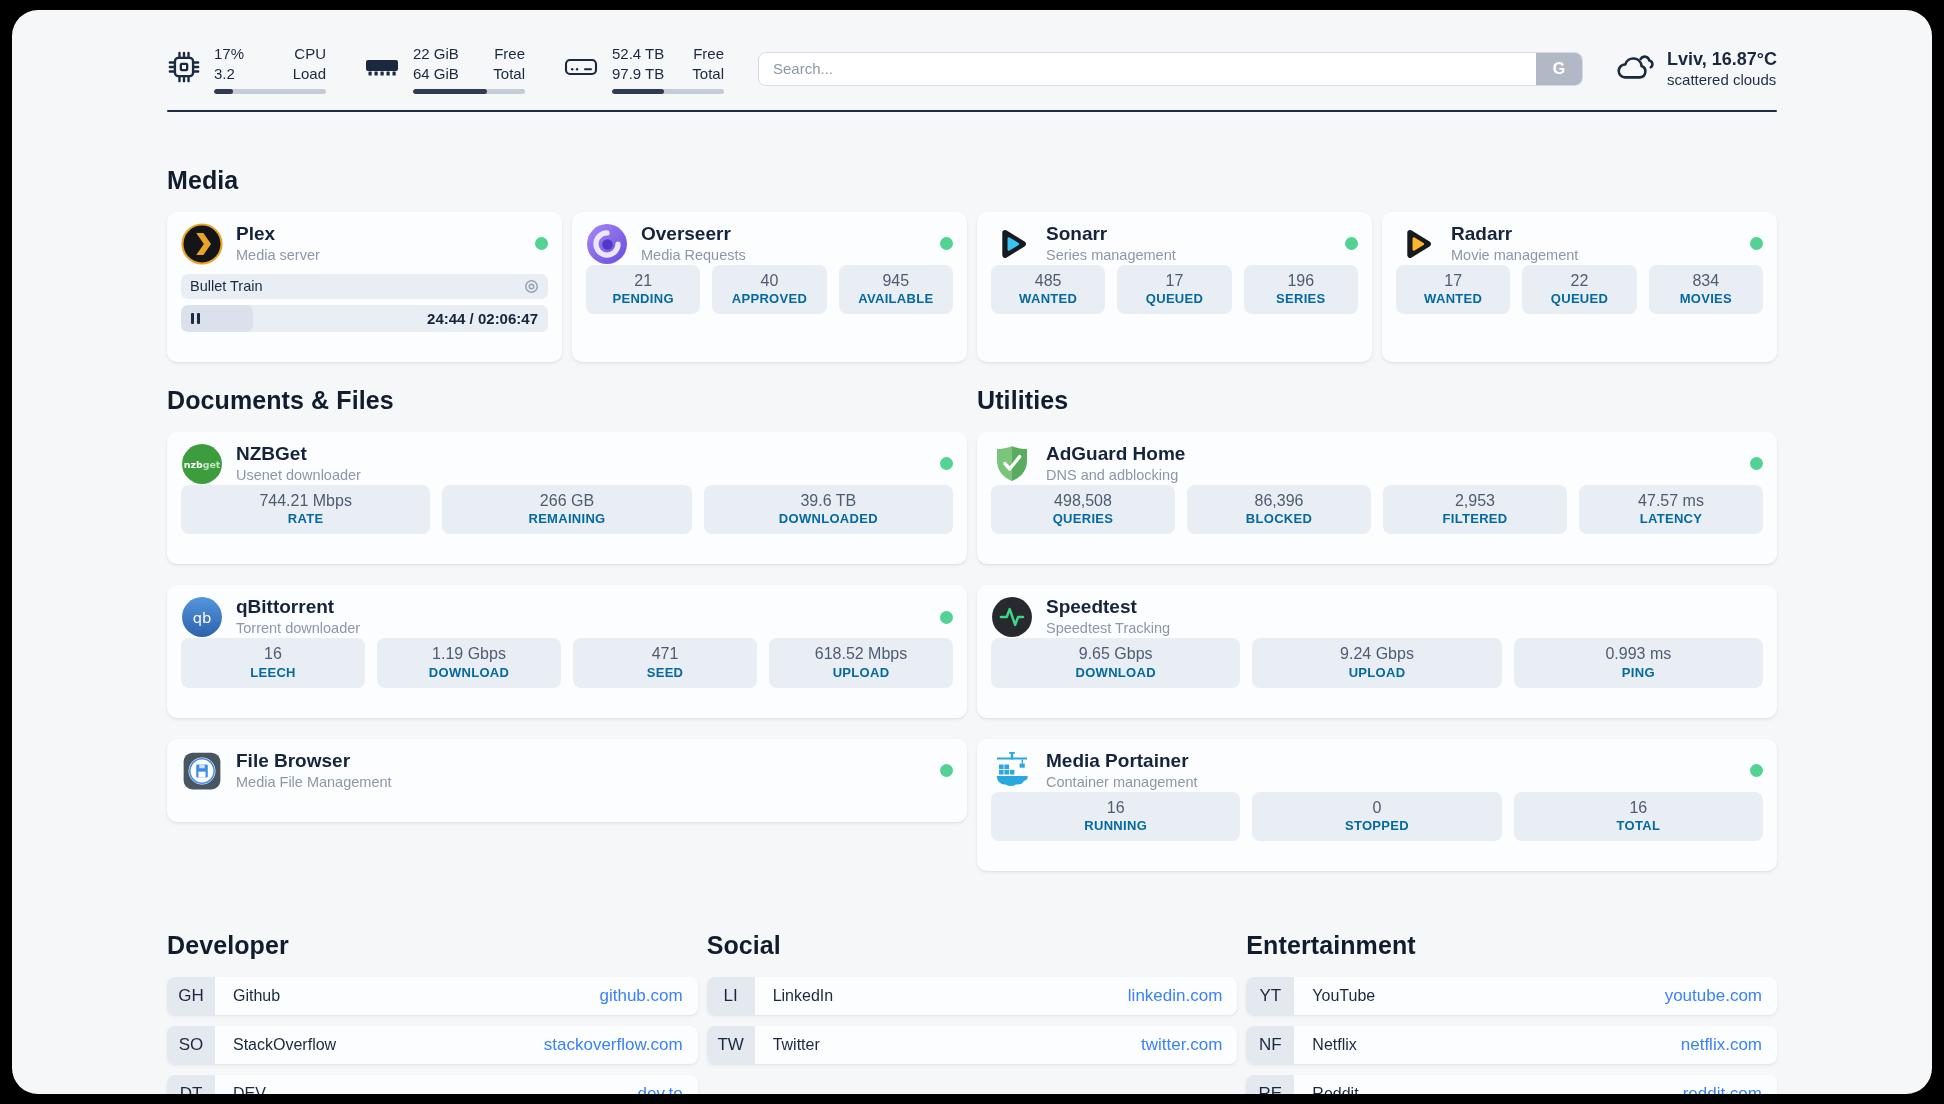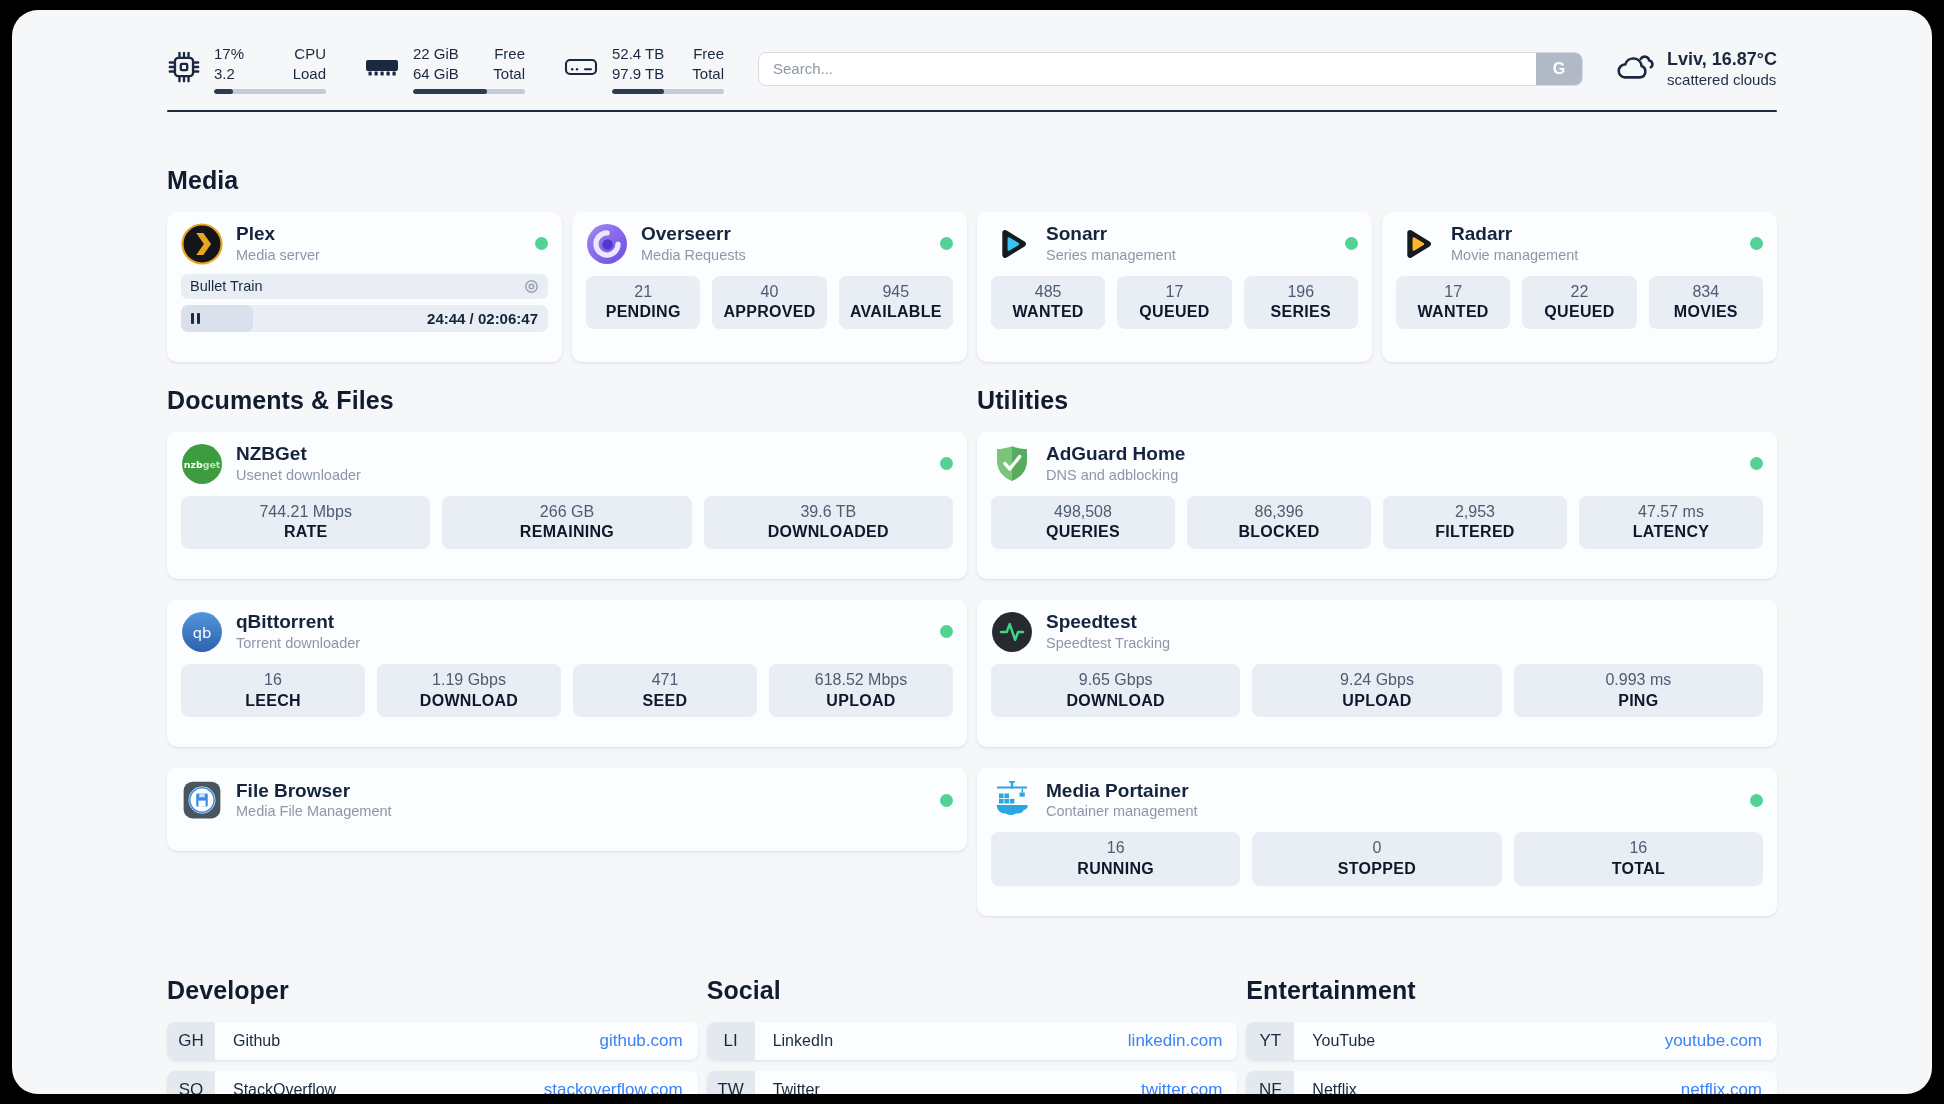--- a/index.html
+++ b/index.html
@@ -41,24 +41,24 @@
   .colstack .card + .card { margin-top:21px; }
 
   
   .card { background:#fcfdfe; border-radius:10px; box-shadow:0 1px 2px rgba(16,24,40,.05),0 2px 4px rgba(16,24,40,.05); }
   .app { padding:11px 14px 30px; }
   .app-header { display:flex; align-items:center; gap:13px; }
   .app-icon { width:42px; height:42px; flex:0 0 auto; display:flex; align-items:center; justify-content:center; }
   .app-name { font-size:19px; font-weight:600; color:#15243c; line-height:1.15; }
   .app-sub { font-size:14.5px; color:#8d97a8; line-height:1.3; margin-top:1px; }
   .dot { width:13px; height:13px; border-radius:50%; background:#52d394; margin-left:auto; flex:0 0 auto; }
-  .stats { display:flex; gap:12px; margin-top:11px; }
+  .stats { display:flex; gap:12px; }
   .stat { flex:1; background:#e9edf4; border-radius:8px; text-align:center; padding:5px 2px 6px; }
   .stat-value { font-size:16px; color:#4e5c72; line-height:1.35; }
-  .stat-label { font-size:16px; font-weight:700; color:#0f172a; letter-spacing:.3px; line-height:1.3; }
+  .stat-label { font-size:13px; font-weight:700; color:#0369a1; letter-spacing:.3px; line-height:1.3; }
 
   
   .player { margin-top:9px; }
   .prow1 { height:25px; background:#e9edf4; border-radius:7px; display:flex; align-items:center; padding:0 9px; font-size:14.5px; color:#1b2940; }
   .ptarget { margin-left:auto; display:flex; }
   .pbar { margin-top:6px; height:27px; background:#e9edf4; border-radius:7px; position:relative; overflow:hidden; display:flex; align-items:center; }
   .pfill { position:absolute; left:0; top:0; bottom:0; background:#dbe1ec; border-radius:7px; }
   .pause { display:flex; gap:3px; margin-left:10px; position:relative; }
   .pause i { width:3px; height:11px; background:#1d2b42; border-radius:1px; display:block; }
   .ptime { margin-left:auto; margin-right:10px; font-size:15px; font-weight:600; color:#16233a; position:relative; }

